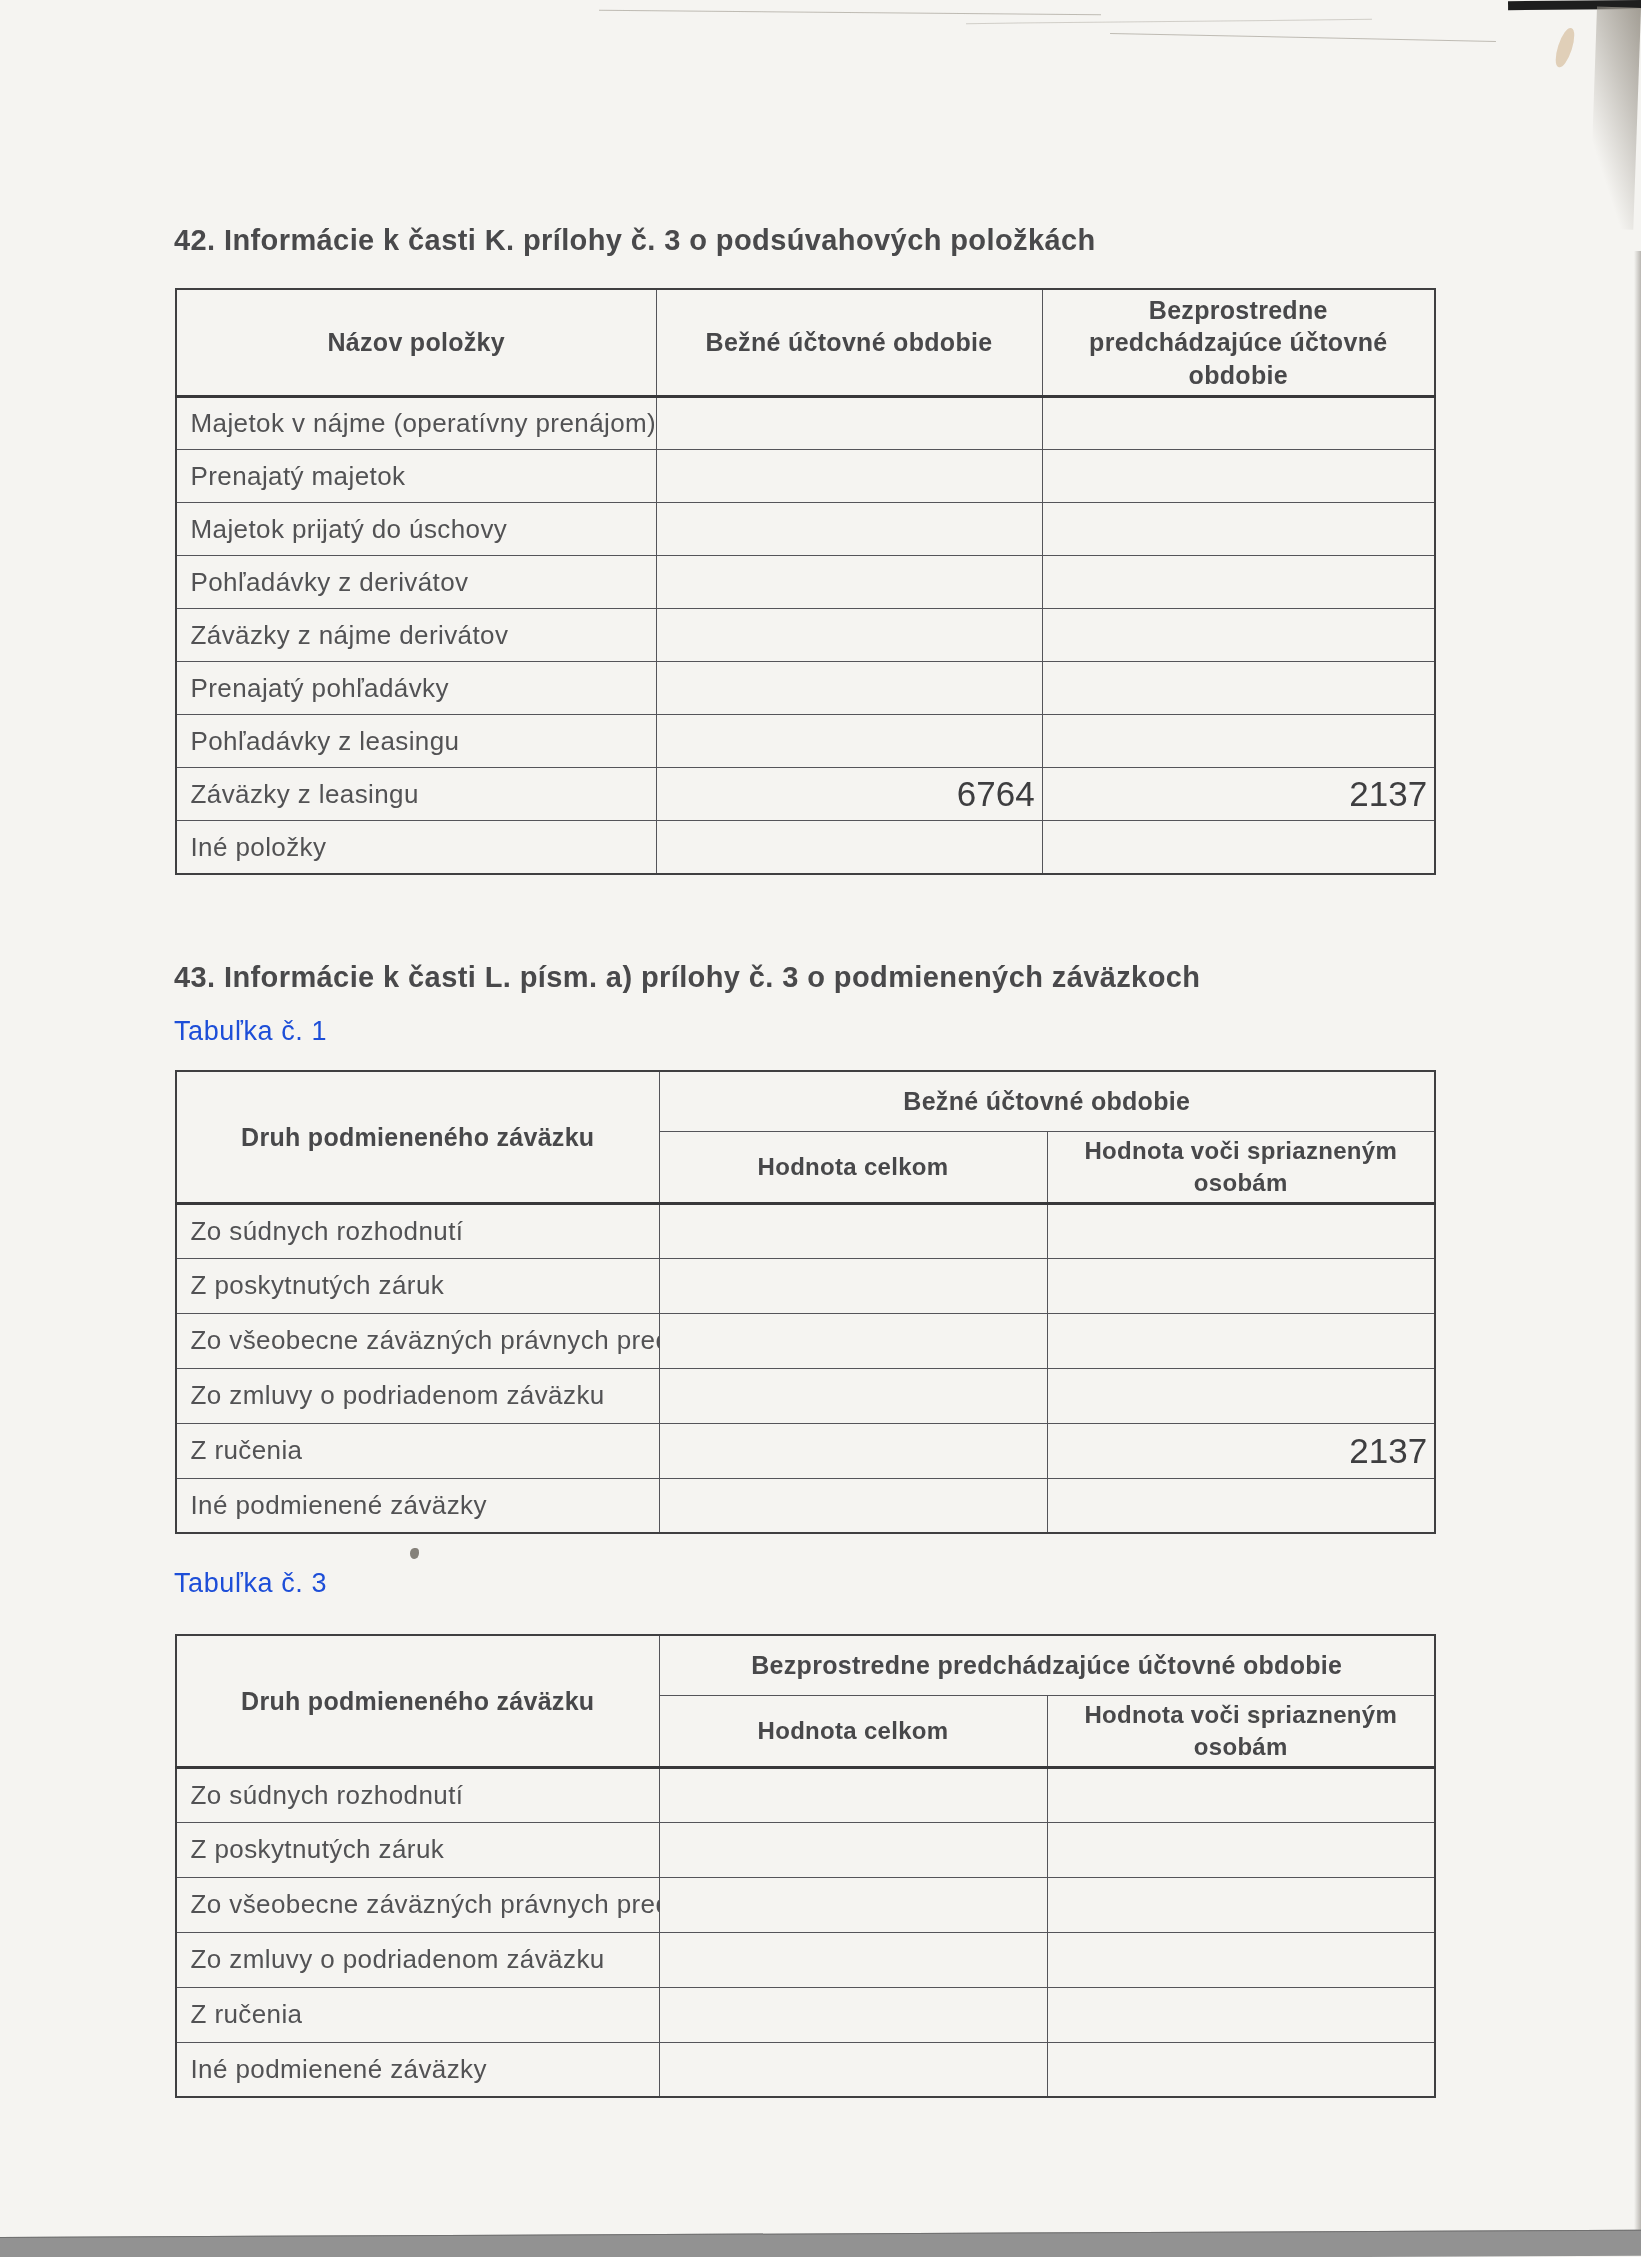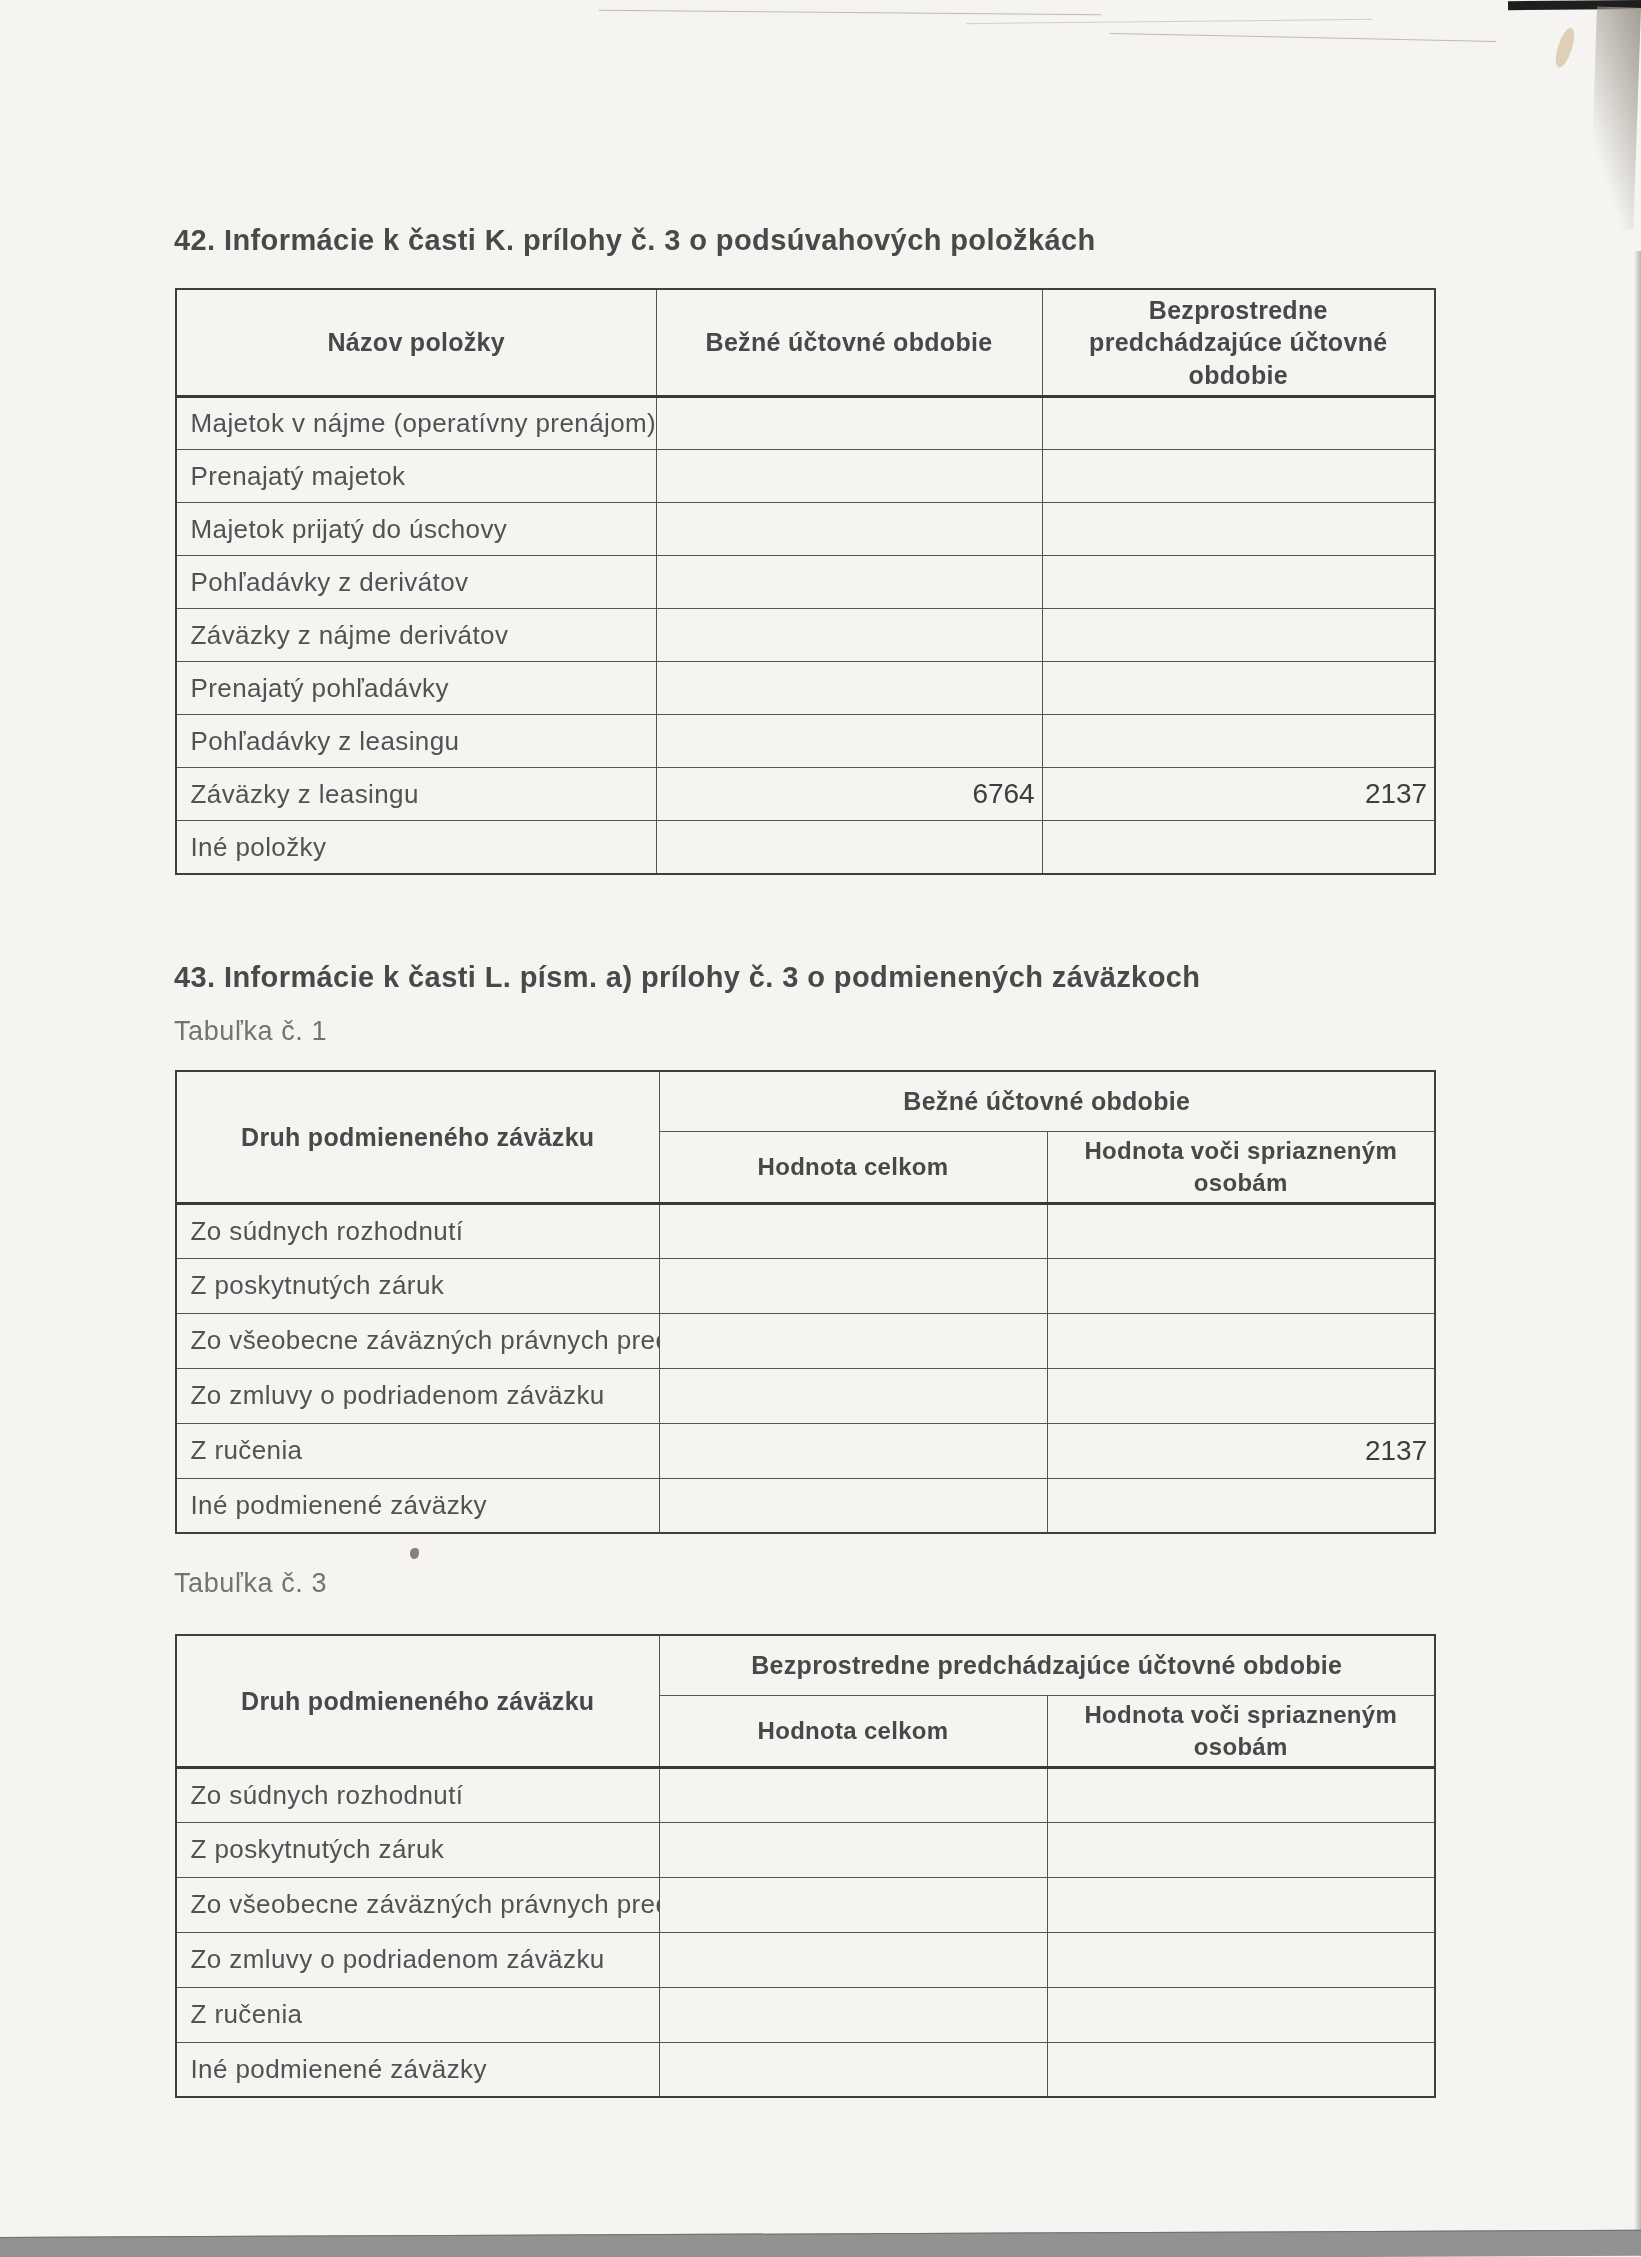--- a/index.html
+++ b/index.html
@@ -12,21 +12,21 @@
     position:relative; width:1641px; height:2257px;
     background:#f5f4f1; overflow:hidden;
   }
   .sec-title {
     position:absolute; left:174px;
     font-size:29px; font-weight:700; color:#49494b;
     letter-spacing:0.4px; white-space:nowrap;
   }
   .tbl-label {
     position:absolute; left:174px;
-    font-size:27px; font-weight:400; color:#737373;
+    font-size:27px; font-weight:400; color:#1d4ed8;
     letter-spacing:0.6px; white-space:nowrap;
   }
   table.doc-table {
     position:absolute; border-collapse:collapse; table-layout:fixed;
     border:2.9px solid #3f3f41; background:transparent;
   }
   .doc-table th, .doc-table td {
     border:1.9px solid #545459; overflow:hidden;
   }
   .doc-table th {
@@ -34,21 +34,21 @@
     text-align:center; padding:3.9px 9.7px; line-height:1.3;
     letter-spacing:0.3px;
   }
   .doc-table th.subh { font-size:24px; padding:3.9px 5.8px; }
   .doc-table .hsep { border-bottom:3.9px solid #38383a; }
   td.lbl {
     font-size:26px; color:#525254; text-align:left;
     padding:1.9px 5.8px 1.9px 13.5px; letter-spacing:0.4px; white-space:nowrap;
   }
   td.val {
-    font-size:28px; color:#3e3e40; text-align:right;
+    font-size:35px; color:#3e3e40; text-align:right;
     padding:1.9px 6.8px 1.9px 3.9px;
   }
   
   .artifact { position:absolute; pointer-events:none; }
   .top-right-bar {
     right:0; top:0; width:133px; height:8.7px; background:#1e1e1e;
     transform:rotate(-0.5deg); transform-origin:right top;
   }
   .scratch { border-top:1.4px solid rgba(125,118,105,0.45); height:0; }
   .s1 { left:599px; top:11.6px; width:502px; transform:rotate(0.5deg); }

